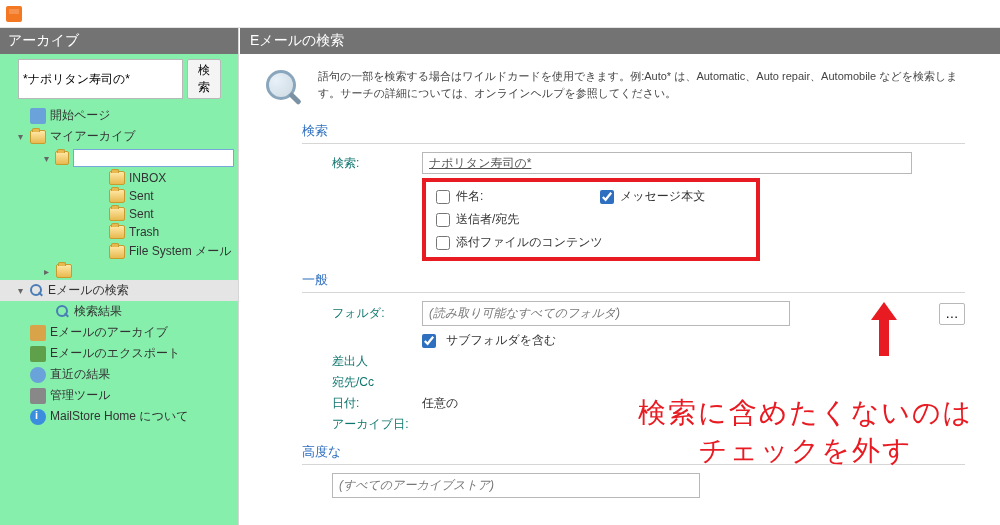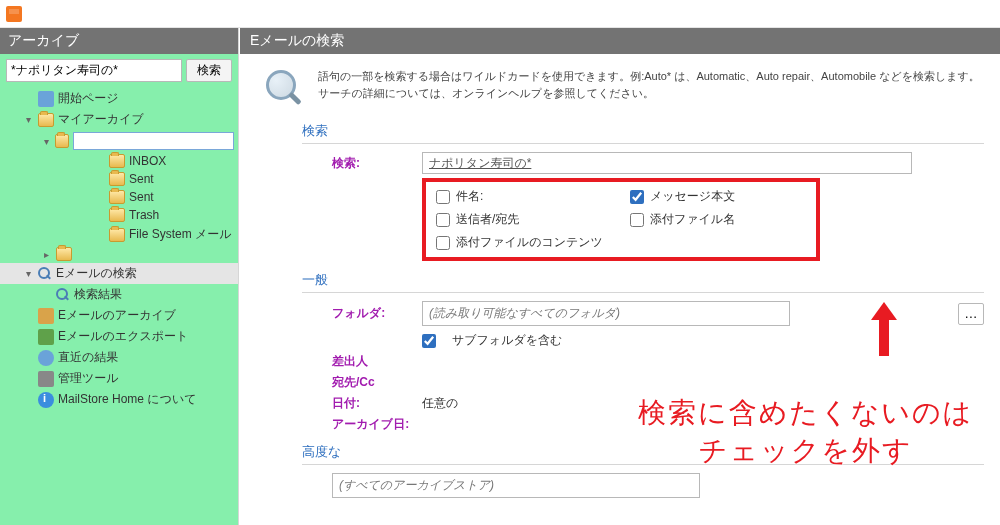--- a/index.html
+++ b/index.html
@@ -4,26 +4,26 @@
 <style>
 * { box-sizing: border-box; margin: 0; padding: 0; }
 body { font-family: "Meiryo", "MS PGothic", sans-serif; font-size: 12px; color: #333; background: #fff; width: 1000px; height: 525px; overflow: hidden; position: relative; }
 .titlebar { height: 28px; background: #fff; display: flex; align-items: center; padding: 0 6px; border-bottom: 1px solid #e5e5e5; }
 .titlebar .app-icon { width: 16px; height: 16px; background: #f47721; margin-right: 6px; display: inline-block; border-radius: 2px; position: relative; }
 .titlebar .app-icon::after { content:""; position:absolute; left:3px; top:3px; width:10px; height:10px; background: linear-gradient(#fff3 0 50%, transparent 50%); }
 .titlebar .title { color: #5a8fc7; font-size: 13px; }
 .main { display: flex; height: 497px; }
 .sidebar { width: 239px; background: #86efac; border-right: 1px solid #d6d6d6; display: flex; flex-direction: column; }
 .sidehead { background: #737373; color: #fff; font-size: 14px; padding: 4px 8px; height: 26px; display: flex; align-items: center; }
-.searchrow { display: flex; padding: 5px 6px 4px; gap: 4px; }
+.searchrow { display: flex; padding: 5px 18px 4px; gap: 4px; }
 .searchrow input { flex: 1; border: 1px solid #b8b8b8; padding: 2px 4px; font-size: 12px; font-family: inherit; }
 .searchrow button { border: 1px solid #b8b8b8; background: #f4f4f4; padding: 2px 10px; font-size: 12px; font-family: inherit; border-radius: 2px; }
 .tree { padding: 2px 0; overflow: auto; }
 .tree-item { display: flex; align-items: center; padding: 2px 4px; white-space: nowrap; cursor: default; }
-.tree-item.depth1 { padding-left: 26px; }
+.tree-item.depth1 { padding-left: 18px; }
 .tree-item.depth2 { padding-left: 44px; }
 .tree-item.depth3 { padding-left: 97px; }
 .tree-item.edit { padding-left: 44px; }
 .tree-item.edit input { width: 165px; border:1px solid #7aa7d9; padding:1px 2px; font-size:12px; font-family:inherit; }
 .tree-item.selected { background: #e5e5e5; }
 .arrow { width: 12px; display: inline-block; color: #666; font-size: 10px; }
 .folder-ico { width: 16px; height: 14px; background: linear-gradient(#ffe9a8,#e8b94f); border:1px solid #c89b2f; border-radius: 2px; margin-right: 4px; display:inline-block; position:relative; }
 .folder-ico::before{content:"";position:absolute;top:-3px;left:1px;width:6px;height:3px;background:#e8b94f;border:1px solid #c89b2f;border-bottom:none;border-radius:2px 2px 0 0;}
 .mag-ico { width:14px; height:14px; margin-right:4px; position:relative; display:inline-block; }
 .mag-ico::before{content:"";position:absolute;width:8px;height:8px;border:2px solid #4a7db5;border-radius:50%;left:0;top:0;}
@@ -32,36 +32,36 @@
 .ico.archive{background:#d9a34a;}
 .ico.export{background:#5fa14a;}
 .ico.clock{background:#6aa3d9;border-radius:50%;}
 .ico.tool{background:#888;}
 .ico.info{background:#3b8dde;border-radius:50%;position:relative;}
 .ico.info::after{content:"i";color:#fff;position:absolute;left:5px;top:0;font-weight:bold;font-size:11px;}
 .ico.start{background:#6aa3d9;}
 
 .content { flex: 1; display: flex; flex-direction: column; border-left: 1px solid #fff; }
 .contenthead { background: #737373; color: #fff; font-size: 14px; padding: 4px 10px; height: 26px; display: flex; align-items: center; }
-.contentbody { padding: 14px 16px 10px 24px; overflow: hidden; position: relative; }
+.contentbody { padding: 14px 35px 10px 24px; overflow: hidden; position: relative; }
 .helprow { display: flex; align-items: flex-start; gap: 14px; margin-bottom: 14px; }
 .big-mag { width: 40px; height: 40px; position:relative; flex-shrink:0; }
 .big-mag::before{content:"";position:absolute;width:24px;height:24px;border:3px solid #8aa6bd;border-radius:50%;left:2px;top:2px;background:radial-gradient(circle at 30% 30%, #e8f1f8, #cdd9e2);}
 .big-mag::after{content:"";position:absolute;width:14px;height:5px;background:#7a92a3;transform:rotate(45deg);left:24px;top:28px;border-radius:2px;}
 .helptext { font-size: 11px; color: #444; line-height: 1.5; }
 .section-title { color: #2e6fbf; font-size: 13px; border-bottom: 1px solid #d6d6d6; padding-bottom: 3px; margin: 10px 0 8px 38px; }
 .form-row { display: flex; align-items: center; margin: 4px 0 4px 68px; }
-.form-row .lbl { width: 90px; color: #a21caf; font-weight: bold; }
+.form-row .lbl { width: 90px; color: #0f766e; }
 .form-row .field { flex:1; }
 .text-input { width: 490px; border:1px solid #b8b8b8; padding:3px 6px; font-size:12px; font-family:inherit; color:#555;text-decoration:underline; }
-.cbgrid { border: 4px solid #e81b22; padding: 6px 10px; width: 398px; margin-left: 158px; margin-top:2px; display:grid; grid-template-columns: 1fr 1fr; gap: 6px 18px; position:relative; }
+.cbgrid { border: 4px solid #e81b22; padding: 6px 10px; width: 338px; margin-left: 158px; margin-top:2px; display:grid; grid-template-columns: 1fr 1fr; gap: 6px 18px; position:relative; }
 .cb { display:flex; align-items:center; gap:6px; color:#333; }
 .cb input { width:14px; height:14px; accent-color:#2e6fbf; }
 .folder-text { width: 368px; border:1px solid #b8b8b8; padding:3px 6px; color:#777; font-style: italic; display:inline-block; }
-.sub-cb { margin-left: 158px; margin-top:6px; display:flex; align-items:center; gap:16px; }
+.sub-cb { margin-left: 158px; margin-top:6px; display:flex; align-items:center; gap:10px; }
 .sub-cb input{width:14px;height:14px;accent-color:#2e6fbf;}
 .browse-btn { border:1px solid #b8b8b8; background:#fff; width:26px; height:22px; margin-left:6px; border-radius:2px; }
 
 .annotation-arrow { position:absolute; left:632px; top:248px; width:24px; height:54px; }
 .annotation-arrow .shaft { position:absolute; left:7px; top:14px; width:10px; height:40px; background:#e81b22; }
 .annotation-arrow .head { position:absolute; left:-1px; top:0; width:0; height:0; border-left:13px solid transparent; border-right:13px solid transparent; border-bottom:18px solid #e81b22; }
 .annotation-text { position:absolute; left:398px; top:340px; color:#e81b22; font-size:28px; font-weight:normal; line-height:1.35; text-align:center; letter-spacing: 2px; text-shadow: 0 0 2px #fff, 0 0 2px #fff; white-space: pre; }
 </style>
 </head>
 <body>
@@ -180,24 +180,20 @@
             <span>件名:</span>
           </label>
         <label class="cb">
             <input type="checkbox" checked="" style="">
             <span>メッセージ本文</span>
           </label>
         <label class="cb">
             <input type="checkbox" style="">
             <span>送信者/宛先</span>
           </label>
-        <label class="cb">
-            <input type="checkbox" style="">
-            <span>添付ファイル名</span>
-          </label>
         <label class="cb" style="grid-column:1/3">
             <input type="checkbox" style="">
             <span>添付ファイルのコンテンツ</span>
           </label>
       </div>
 
       <div class="section-title">一般</div>
       <div class="form-row">
         <div class="lbl">フォルダ:</div>
         <div class="field" style="display:flex;align-items:center;">

